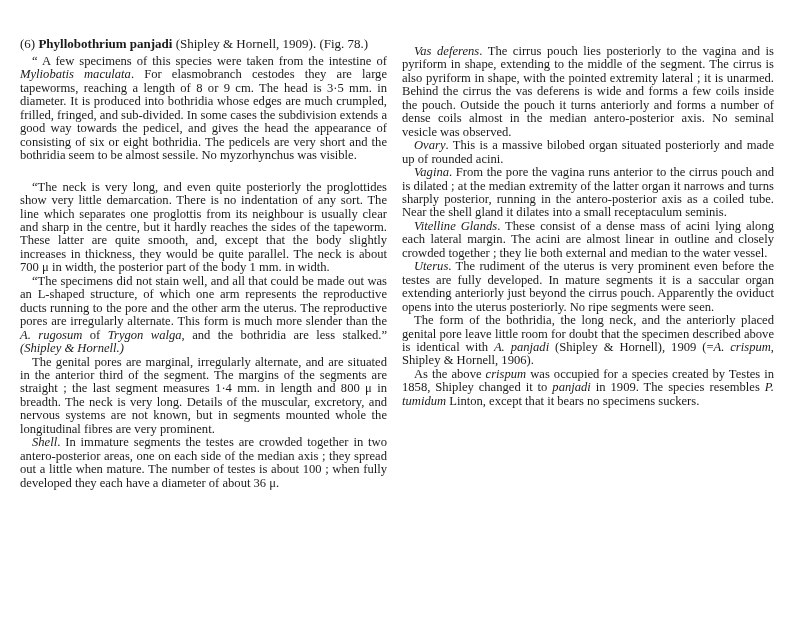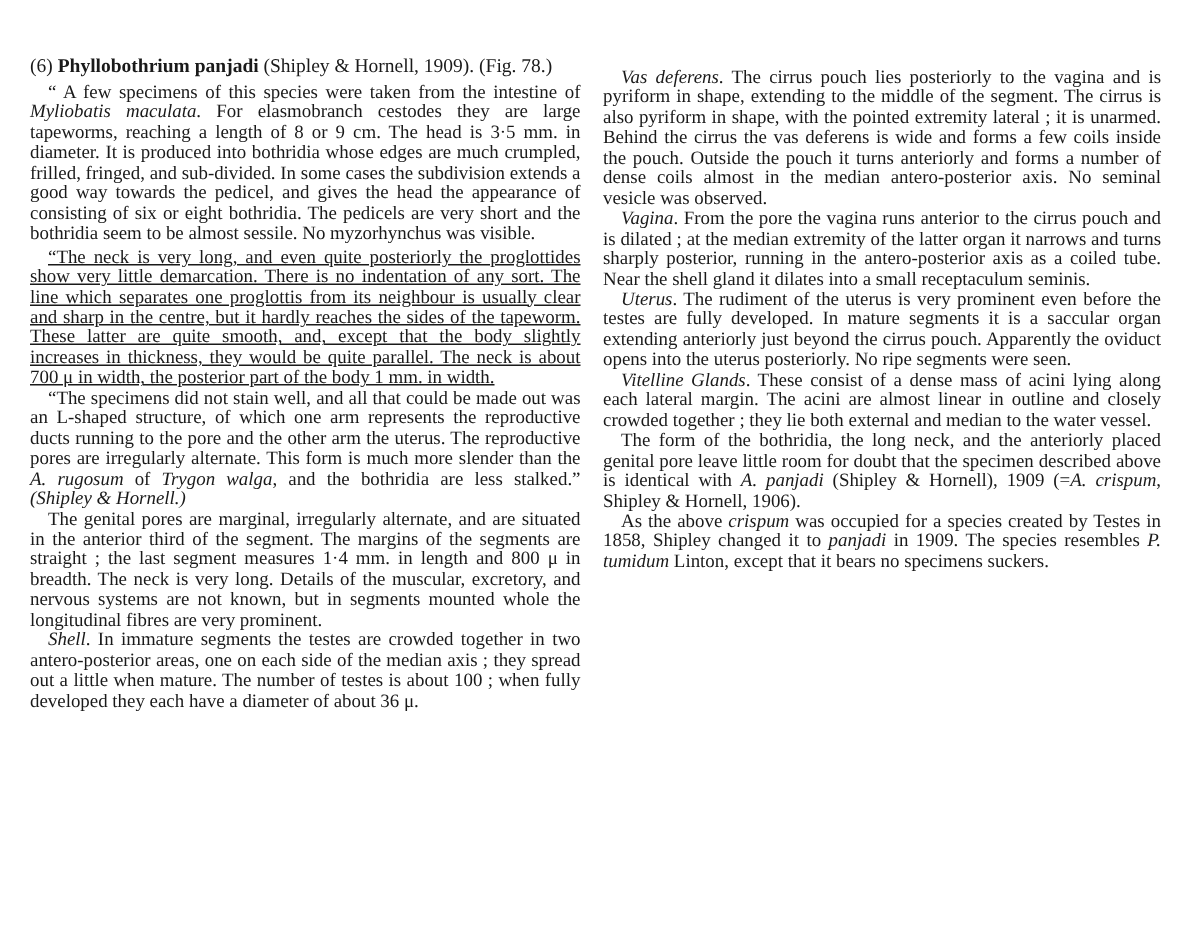--- a/index.html
+++ b/index.html
@@ -14,21 +14,21 @@
       font-family: "Liberation Serif", "DejaVu Serif", serif;
       font-size: 12.6px; line-height: 13.45px;
       text-align: justify;
     }
     .col-left { left: 20px; width: 367px; }
     .col-right { left: 402px; width: 372px; top: 29px; }
     .heading { font-size: 13px; line-height: 15px; margin-bottom: 4px; text-align: left; }
     .heading b { font-weight: bold; }
     .synonym { font-size: 11.8px; text-align: center; padding-left: 8px; margin-bottom: 3px; }
     p { margin: 0; text-indent: 12px; }
-    p.gap { margin-top: 2px; text-decoration: underline; }
+    p.gap { margin-top: 18px; }
     i { font-style: italic; }
   </style>
 </head>
 <body>
 
 <div class="page">
 
   <div class="col col-left">
     <div class="heading">
       <span>(6)</span>
@@ -46,26 +46,27 @@
     <p><span>“The specimens did not stain well, and all that could be made out was an L-shaped structure, of which one arm represents the reproductive ducts running to the pore and the other arm the uterus.  The reproductive pores are irregularly alternate.  This form is much more slender than the </span><i>A. rugosum</i><span> of </span><i>Trygon walga</i><span>, and the bothridia are less stalked.” </span><i>(Shipley &amp; Hornell.)</i></p>
 
     <p>The genital pores are marginal, irregularly alternate, and are situated in the anterior third of the segment.   The margins of the segments are straight ;  the last segment measures 1·4 mm. in length and 800 μ in breadth.   The neck is very long.  Details of the muscular, excretory, and nervous systems are not known, but in segments mounted whole the longitudinal fibres are very prominent.</p>
 
     <p><i>Shell</i><span>. In immature segments the testes are crowded together in two antero-posterior areas, one on each side of the median axis ;  they spread out a little when mature.  The number of testes is about 100 ;  when fully developed they each have a diameter of about 36 μ.</span></p>
   </div>
 
   <div class="col col-right">
     <p><i>Vas deferens</i><span>. The cirrus pouch lies posteriorly to the vagina and is pyriform in shape, extending to the middle of the segment.  The cirrus is also pyriform in shape, with the pointed extremity lateral ;  it is unarmed.  Behind the cirrus the vas deferens is wide and forms a few coils inside the pouch. Outside the pouch it turns anteriorly and forms a number of dense coils almost in the median antero-posterior axis.  No seminal vesicle was observed.</span></p>
 
+    <p><i>Ovary</i><span>. This is a massive bilobed organ situated posteriorly and made up of rounded acini.</span></p>
 
     <p><i>Vagina</i><span>. From the pore the vagina runs anterior to the cirrus pouch and is dilated ;  at the median extremity of the latter organ it narrows and turns sharply posterior, running in the antero-posterior axis as a coiled tube. Near the shell gland it dilates into a small receptaculum seminis.</span></p>
 
 
+    <p><i>Vitelline Glands</i><span>. These consist of a dense mass of acini lying along each lateral margin.   The acini are almost linear in outline and closely crowded together ;  they lie both external and median to the water vessel.</span></p>
+
     <p><i>Uterus</i><span>. The rudiment of the uterus is very prominent even before the testes are fully developed.   In mature segments it is a saccular organ extending anteriorly just beyond the cirrus pouch.  Apparently the oviduct opens into the uterus posteriorly.   No ripe segments were seen.</span></p>
-
-    <p><i>Vitelline Glands</i><span>. These consist of a dense mass of acini lying along each lateral margin.   The acini are almost linear in outline and closely crowded together ;  they lie both external and median to the water vessel.</span></p>
 
     <p><span>The form of the bothridia, the long neck, and the anteriorly placed genital pore leave little room for doubt that the specimen described above is identical with </span><i>A. panjadi</i><span> (Shipley &amp; Hornell), 1909 (=</span><i>A. crispum</i><span>, Shipley &amp; Hornell, 1906).</span></p>
 
     <p><span>As the above </span><i>crispum</i><span> was occupied for a species created by Testes in 1858, Shipley changed it to </span><i>panjadi</i><span> in 1909. The species resembles </span><i>P. tumidum</i><span> Linton, except that it bears no specimens suckers.</span></p>
   </div>
 
 </div>
 
 </body></html>

